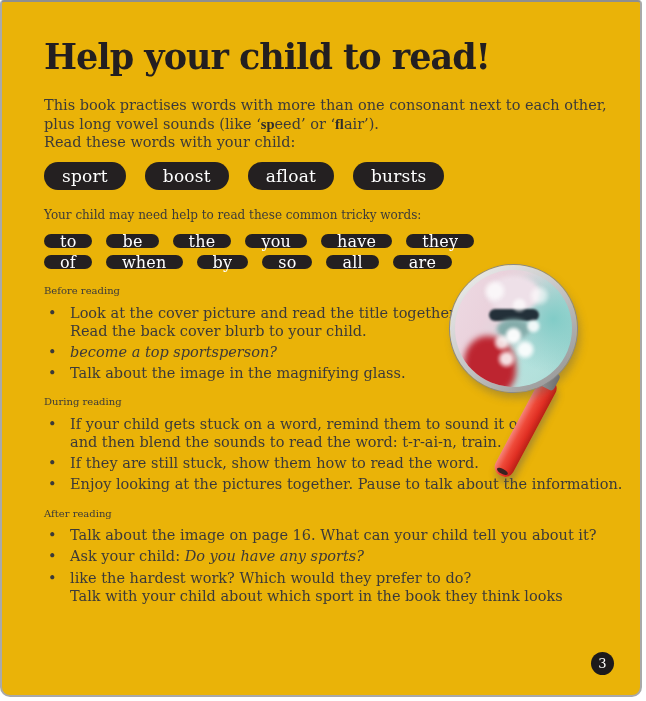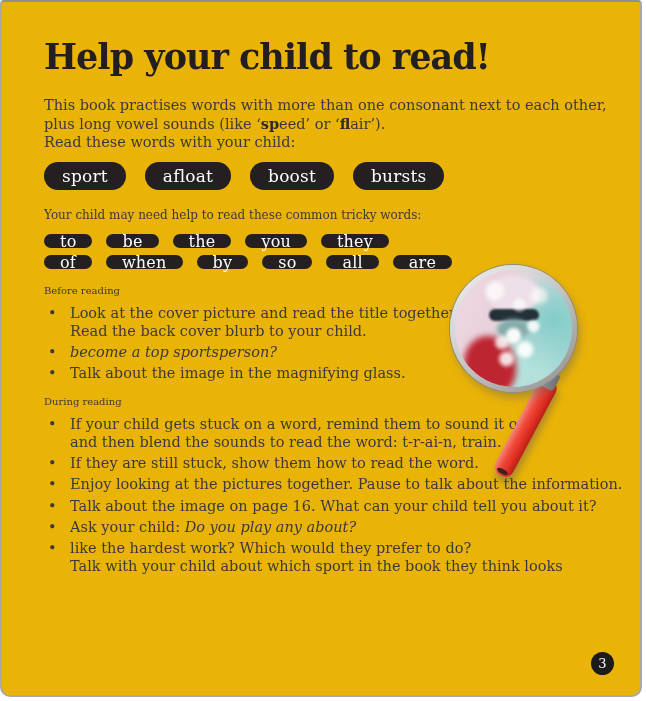--- a/index.html
+++ b/index.html
@@ -18,21 +18,21 @@
   .content{position:relative;padding:34px 38px 0 42px;}
   h1.title{
     margin:0 0 0 0;
     font-size:35px;line-height:42px;
     letter-spacing:-1px;
     font-weight:bold;
     color:#231f20;
   }
   .intro{margin:18px 0 0 0;font-size:14.5px;line-height:18.5px;}
   .block{display:block;white-space:nowrap;}
-  .intro b{font-weight:bold;color:#2e2c2b;}
+  .intro b{font-weight:bold;color:#2e2c2b;font-family:Liberation Serif, serif;}
   .pill-row{display:flex;align-items:center;margin-top:10px;}
   .word-pills{gap:19px;}
   .tricky-pills{gap:14px;}
   .tricky-pills.row2{margin-top:7px;}
   .pill{
     display:inline-flex;align-items:center;justify-content:center;
     background:#242021;color:#ffffff;
     border-radius:15px;
     height:28px;padding:0 18px;
     font-size:17px;letter-spacing:.2px;
@@ -115,32 +115,33 @@
     <h1 class="title">Help your child to read!</h1>
 
     <p class="intro">
       <span class="block">This book practises words with more than one consonant next to each other,</span>
       <span class="block"><span>plus long vowel sounds (like ‘</span><b>sp</b><span>eed’ or ‘</span><b>fl</b><span>air’).</span></span>
       <span class="block">Read these words with your child:</span>
     </p>
 
     <div class="pill-row word-pills">
       <span class="pill">sport</span>
+      <span class="pill">boost</span>
       <span class="pill">afloat</span>
-      <span class="pill">boost</span>
       <span class="pill">bursts</span>
     </div>
 
     <p class="tricky-intro">Your child may need help to read these common tricky words:</p>
 
     <div class="pill-row tricky-pills">
       <span class="pill small">to</span>
       <span class="pill small">be</span>
       <span class="pill small">the</span>
       <span class="pill small">you</span>
+      <span class="pill small">have</span>
       <span class="pill small">they</span>
     </div>
     <div class="pill-row tricky-pills row2">
       <span class="pill small">of</span>
       <span class="pill small">when</span>
       <span class="pill small">by</span>
       <span class="pill small">so</span>
       <span class="pill small">all</span>
       <span class="pill small">are</span>
     </div>
@@ -179,27 +180,28 @@
         <span class="dot">•</span>
         <div class="btext nowrap">If they are still stuck, show them how to read the word.</div>
       </div>
       <div class="li">
         <span class="dot">•</span>
         <div class="btext nowrap">Enjoy looking at the pictures together. Pause to talk about the information.</div>
       </div>
     </div>
 
     <div class="section">
+      <p class="section-heading">After reading</p>
       <div class="li">
         <span class="dot">•</span>
         <div class="btext nowrap">Talk about the image on page 16. What can your child tell you about it?</div>
       </div>
       <div class="li">
         <span class="dot">•</span>
-        <div class="btext nowrap"><span>Ask your child: </span><i>Do you play any about?</i></div>
+        <div class="btext nowrap"><span>Ask your child: </span><i>Do you have any sports?</i></div>
       </div>
       <div class="li">
         <span class="dot">•</span>
         <div class="btext">
           <span class="block">like the hardest work? Which would they prefer to do?</span>
           <span class="block">Talk with your child about which sport in the book they think looks</span>
         </div>
       </div>
     </div>
 

